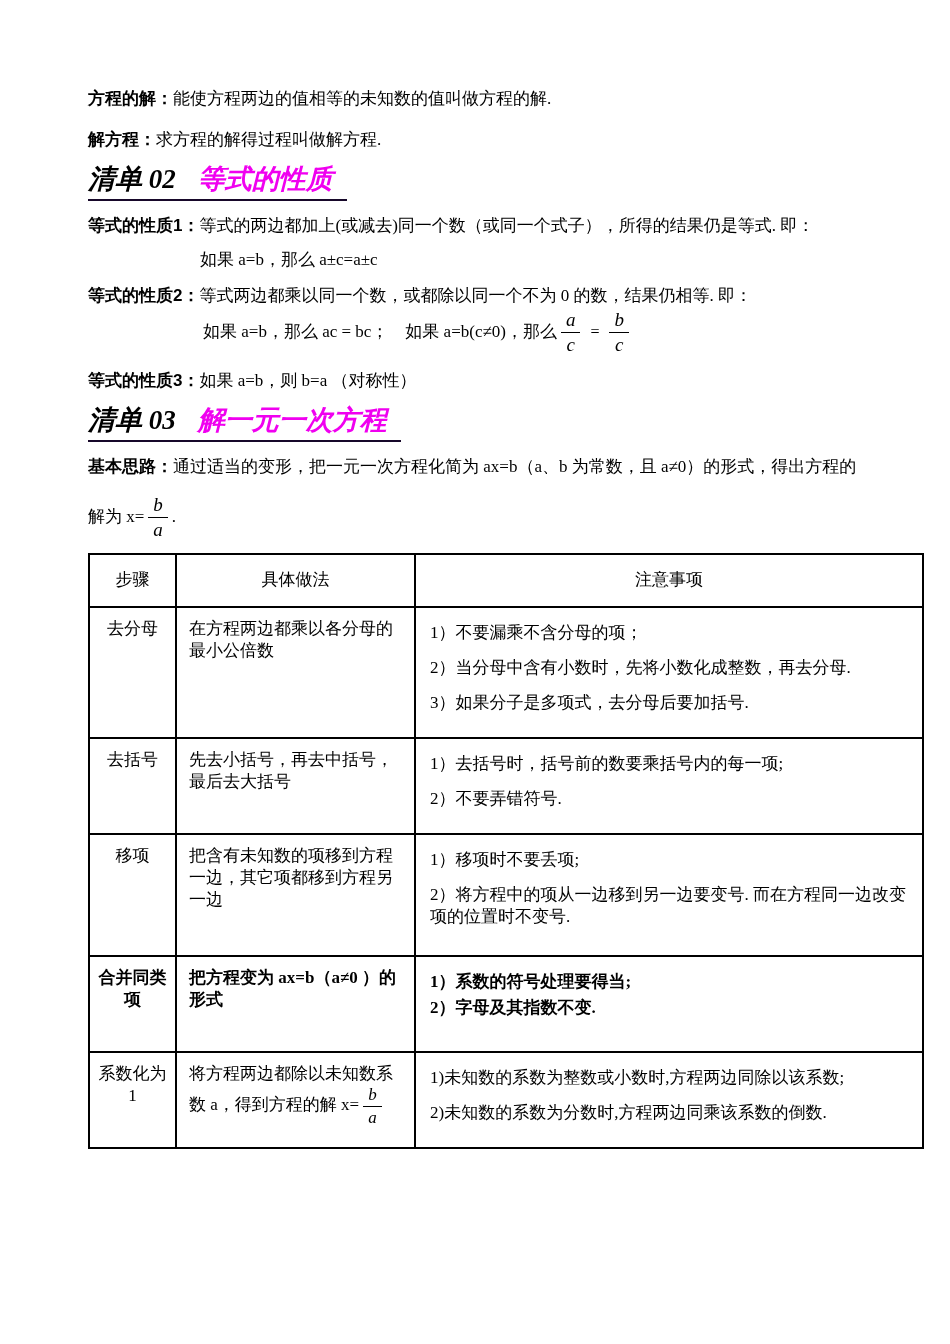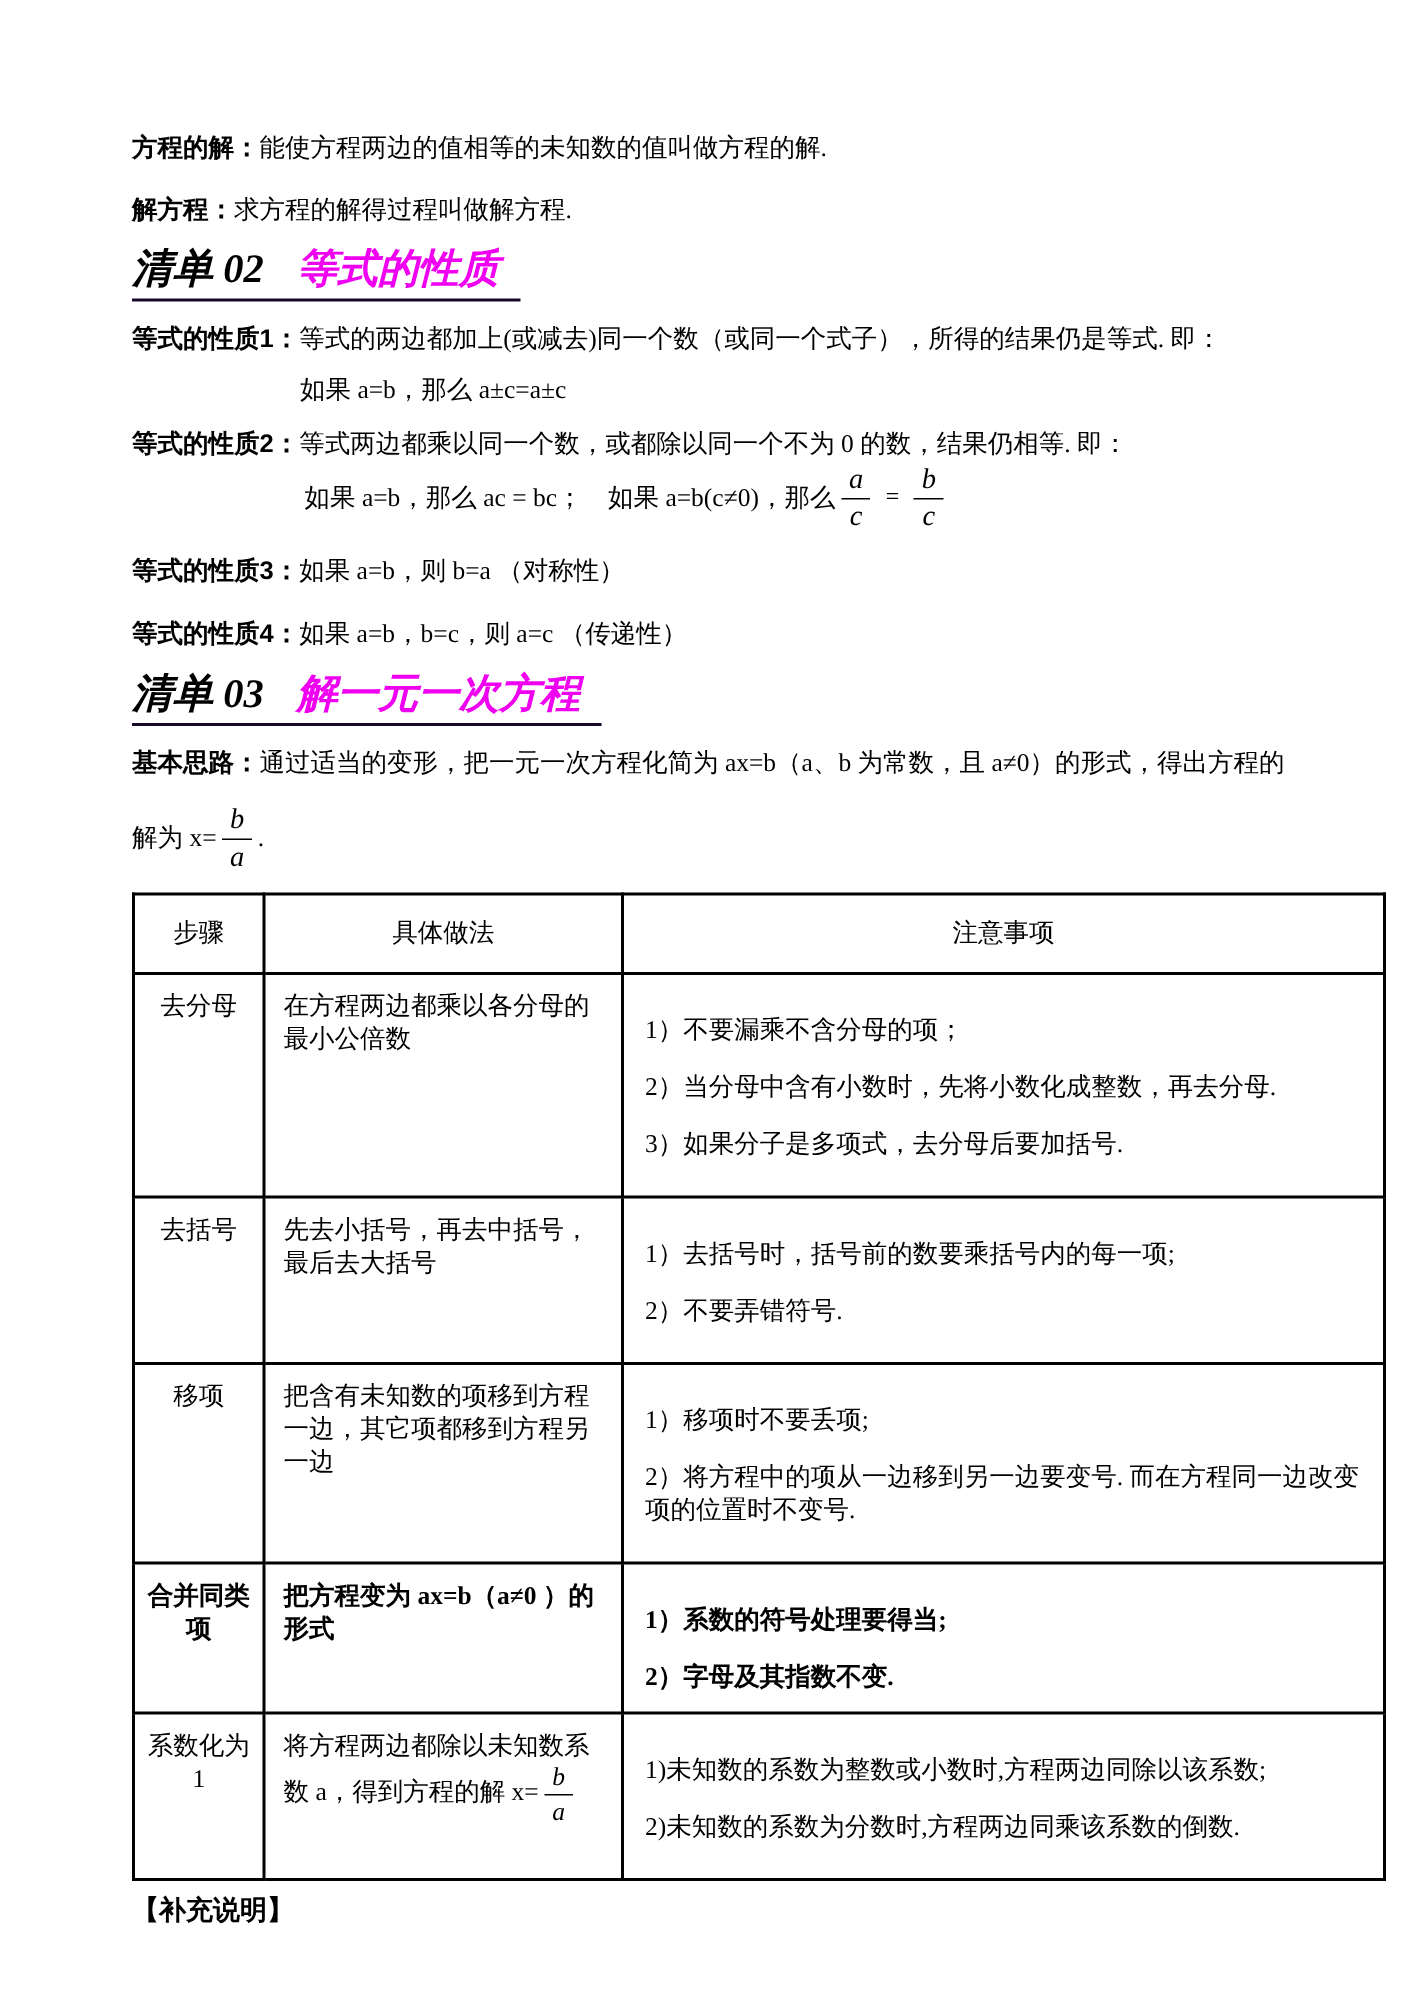--- a/index.html
+++ b/index.html
@@ -70,21 +70,21 @@
     height:53px;vertical-align:middle;text-align:center;padding:4px;border-radius:22px;
   }
   table.steps td.step-cell{text-align:center;padding:10px 6px;}
   table.steps td.method-cell{padding:10px 10px 10px 12px;}
   table.steps td.notes-cell{padding:10px 10px 10px 14px;}
   tr.r1 td{height:102px;}
   tr.r2 td{height:89px;}
   tr.r3 td{height:122px;}
   tr.r4 td{height:96px;font-weight:bold;}
   tr.r5 td{height:92px;}
-  .note{margin:16px 0 13px 0;}
+  .note{margin:4px 0 13px 0;}
   tr.r4 .note{margin-bottom:2px;}
   .method-frac-wrap{display:inline-flex;align-items:center;vertical-align:middle;}
 
   .footer-label{
     margin-top:8px;
     font-family:"Liberation Sans","DejaVu Sans",sans-serif;
     font-weight:bold;font-size:18px;
   }
   .magenta{color:#f000f0;}
 </style>
@@ -113,21 +113,20 @@
       </span>
     <span class="frac-eq">=</span>
     <span class="frac">
         <span class="num">b</span>
         <span class="den">c</span>
       </span>
   </p>
 
   <p class="prop-line"><span class="label-bold">等式的性质3：</span><span>如果 a=b，则 b=a （对称性）</span></p>
 
-  <p class="prop-line gap-lg"><span class="label-bold">等式的性质4：</span><span>如果 a=b，b=c，则 a=c （传递性）</span></p>
 
   <div>
     <h2 class="list-heading"><span class="heading-number">清单 03</span><span class="heading-title magenta">解一元一次方程</span></h2>
   </div>
 
   <p class="basic-line"><span class="label-bold">基本思路：</span><span>通过适当的变形，把一元一次方程化简为 ax=b（a、b 为常数，且 a≠0）的形式，得出方程的</span></p>
 
   <p class="solution-line">
     <span>解为 x=</span>
     <span class="frac">
@@ -193,15 +192,14 @@
             </span>
       </td>
       <td class="notes-cell">
         <p class="note">1)未知数的系数为整数或小数时,方程两边同除以该系数;</p>
         <p class="note">2)未知数的系数为分数时,方程两边同乘该系数的倒数.</p>
       </td>
     </tr>
   </tbody>
     </table>
 
-  <p class="footer-label">【补充说明】</p>
 
 </div>
 
 </body></html>

